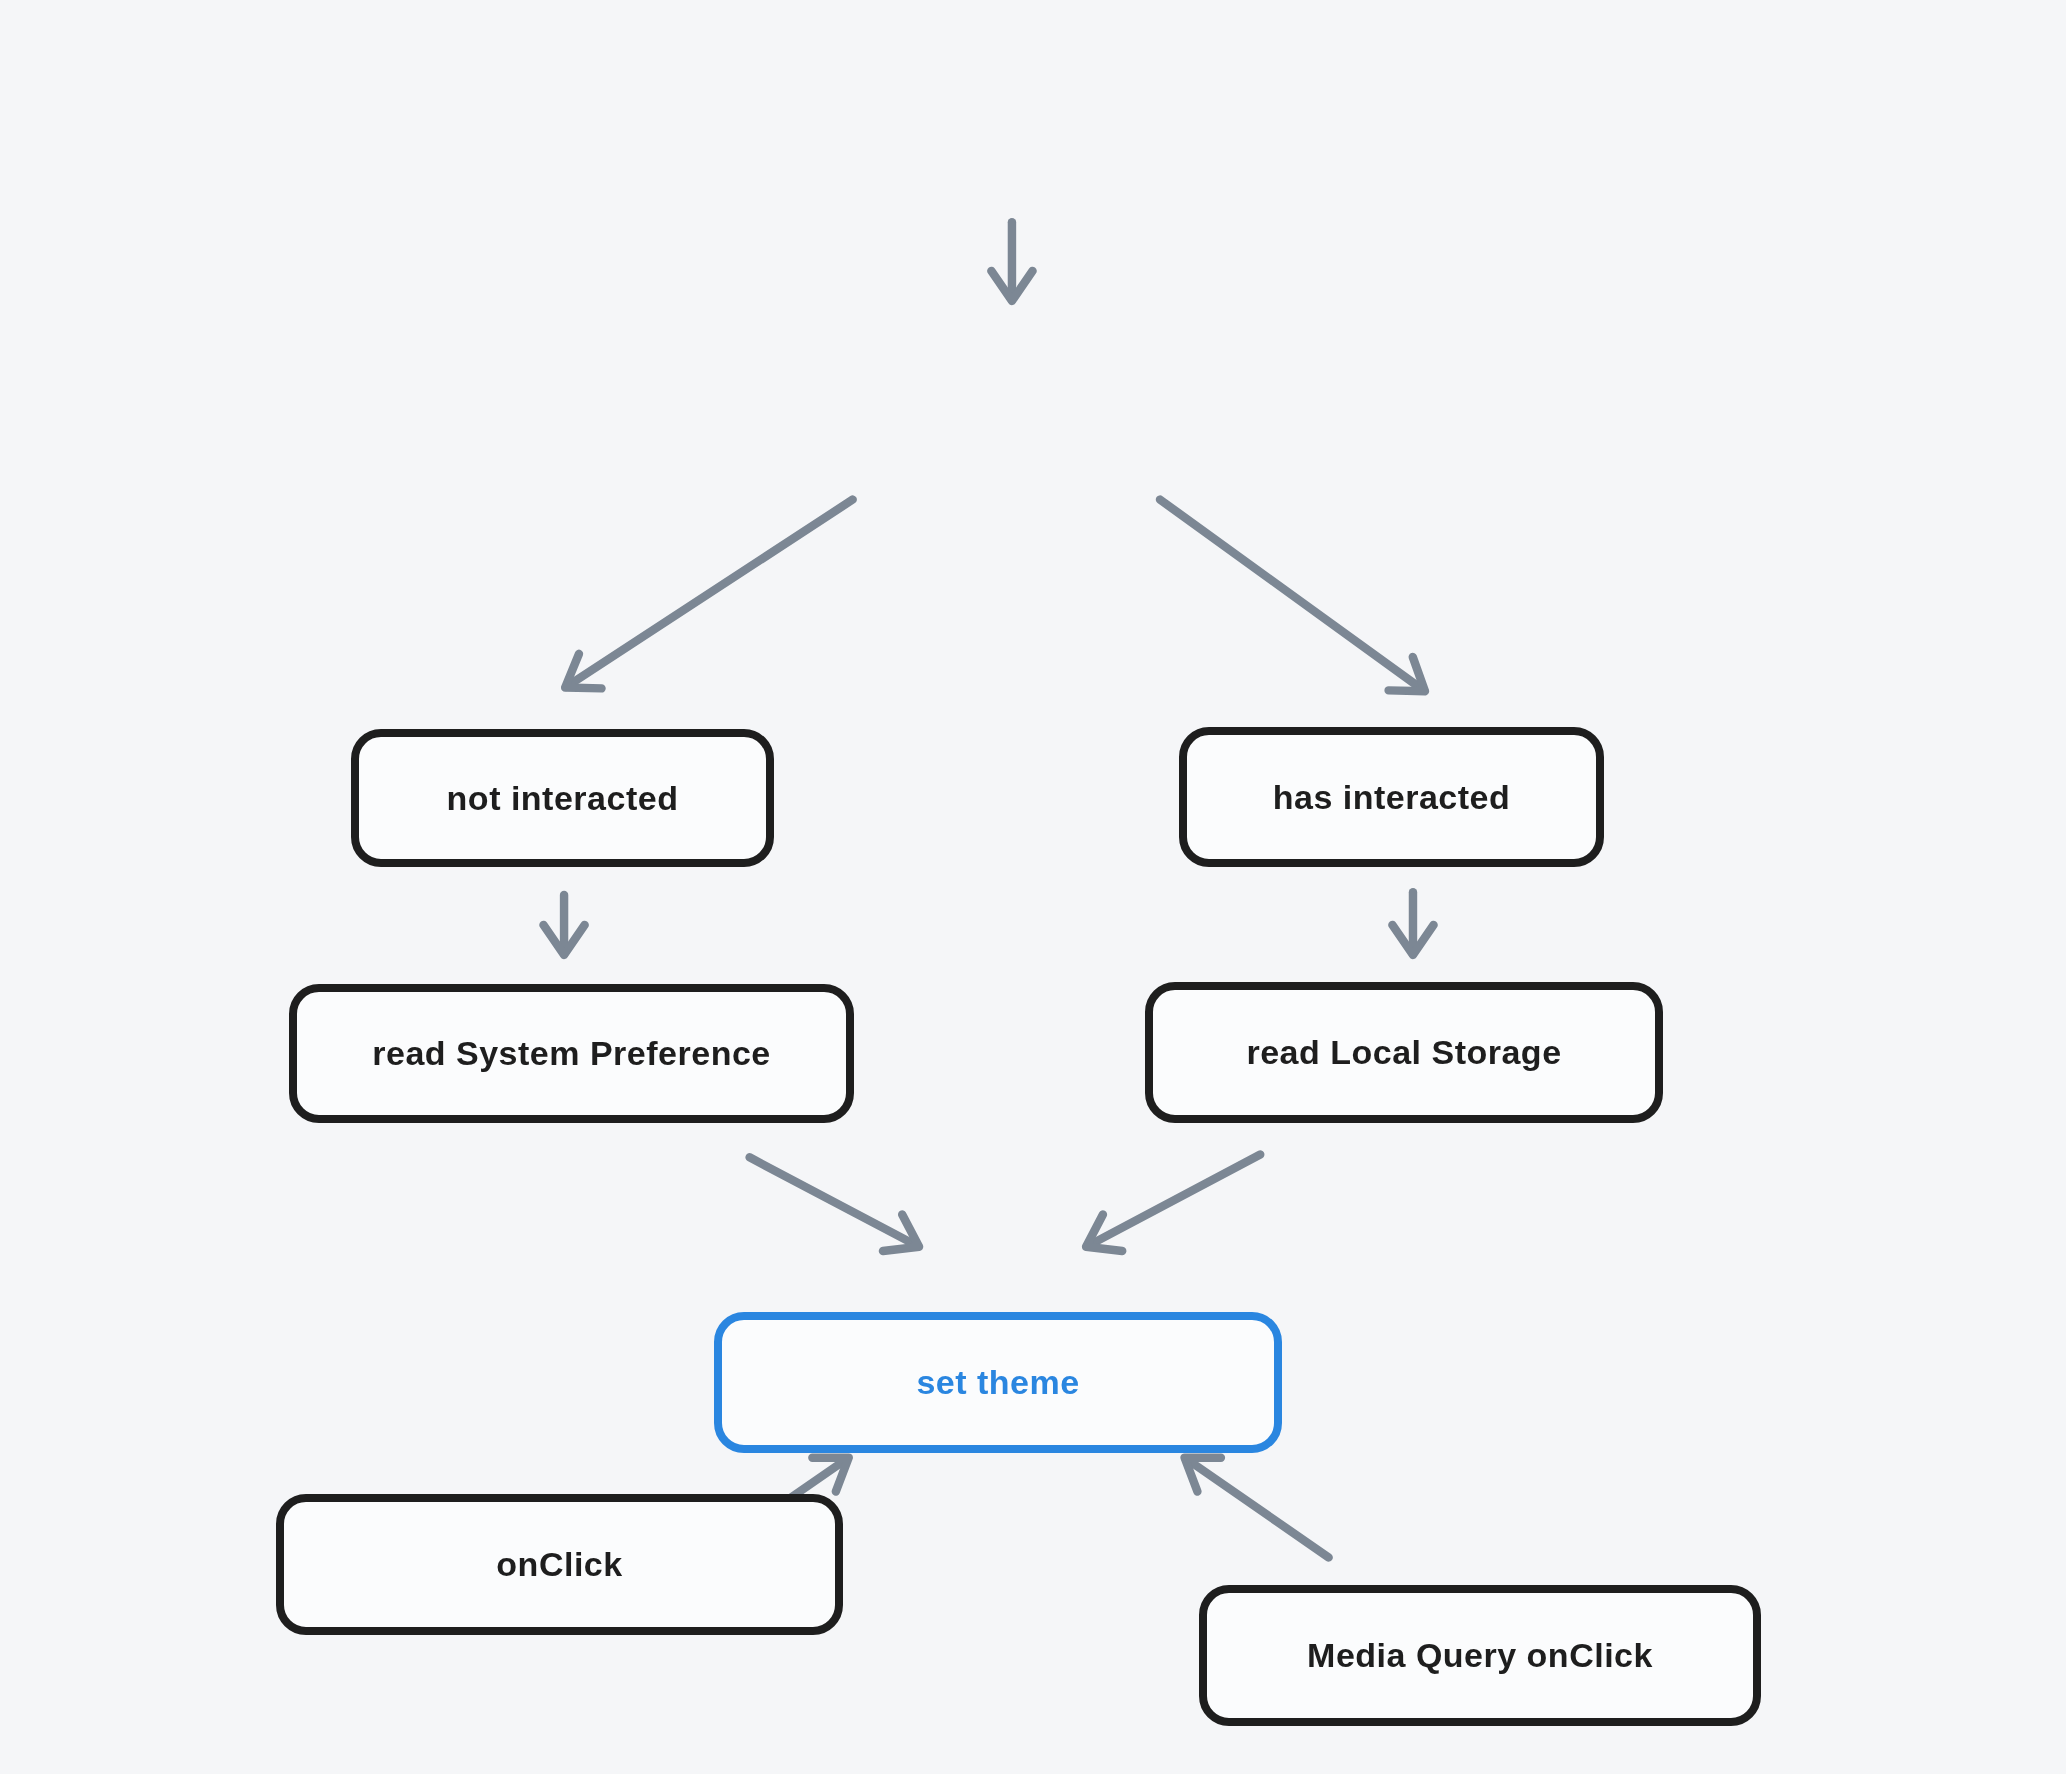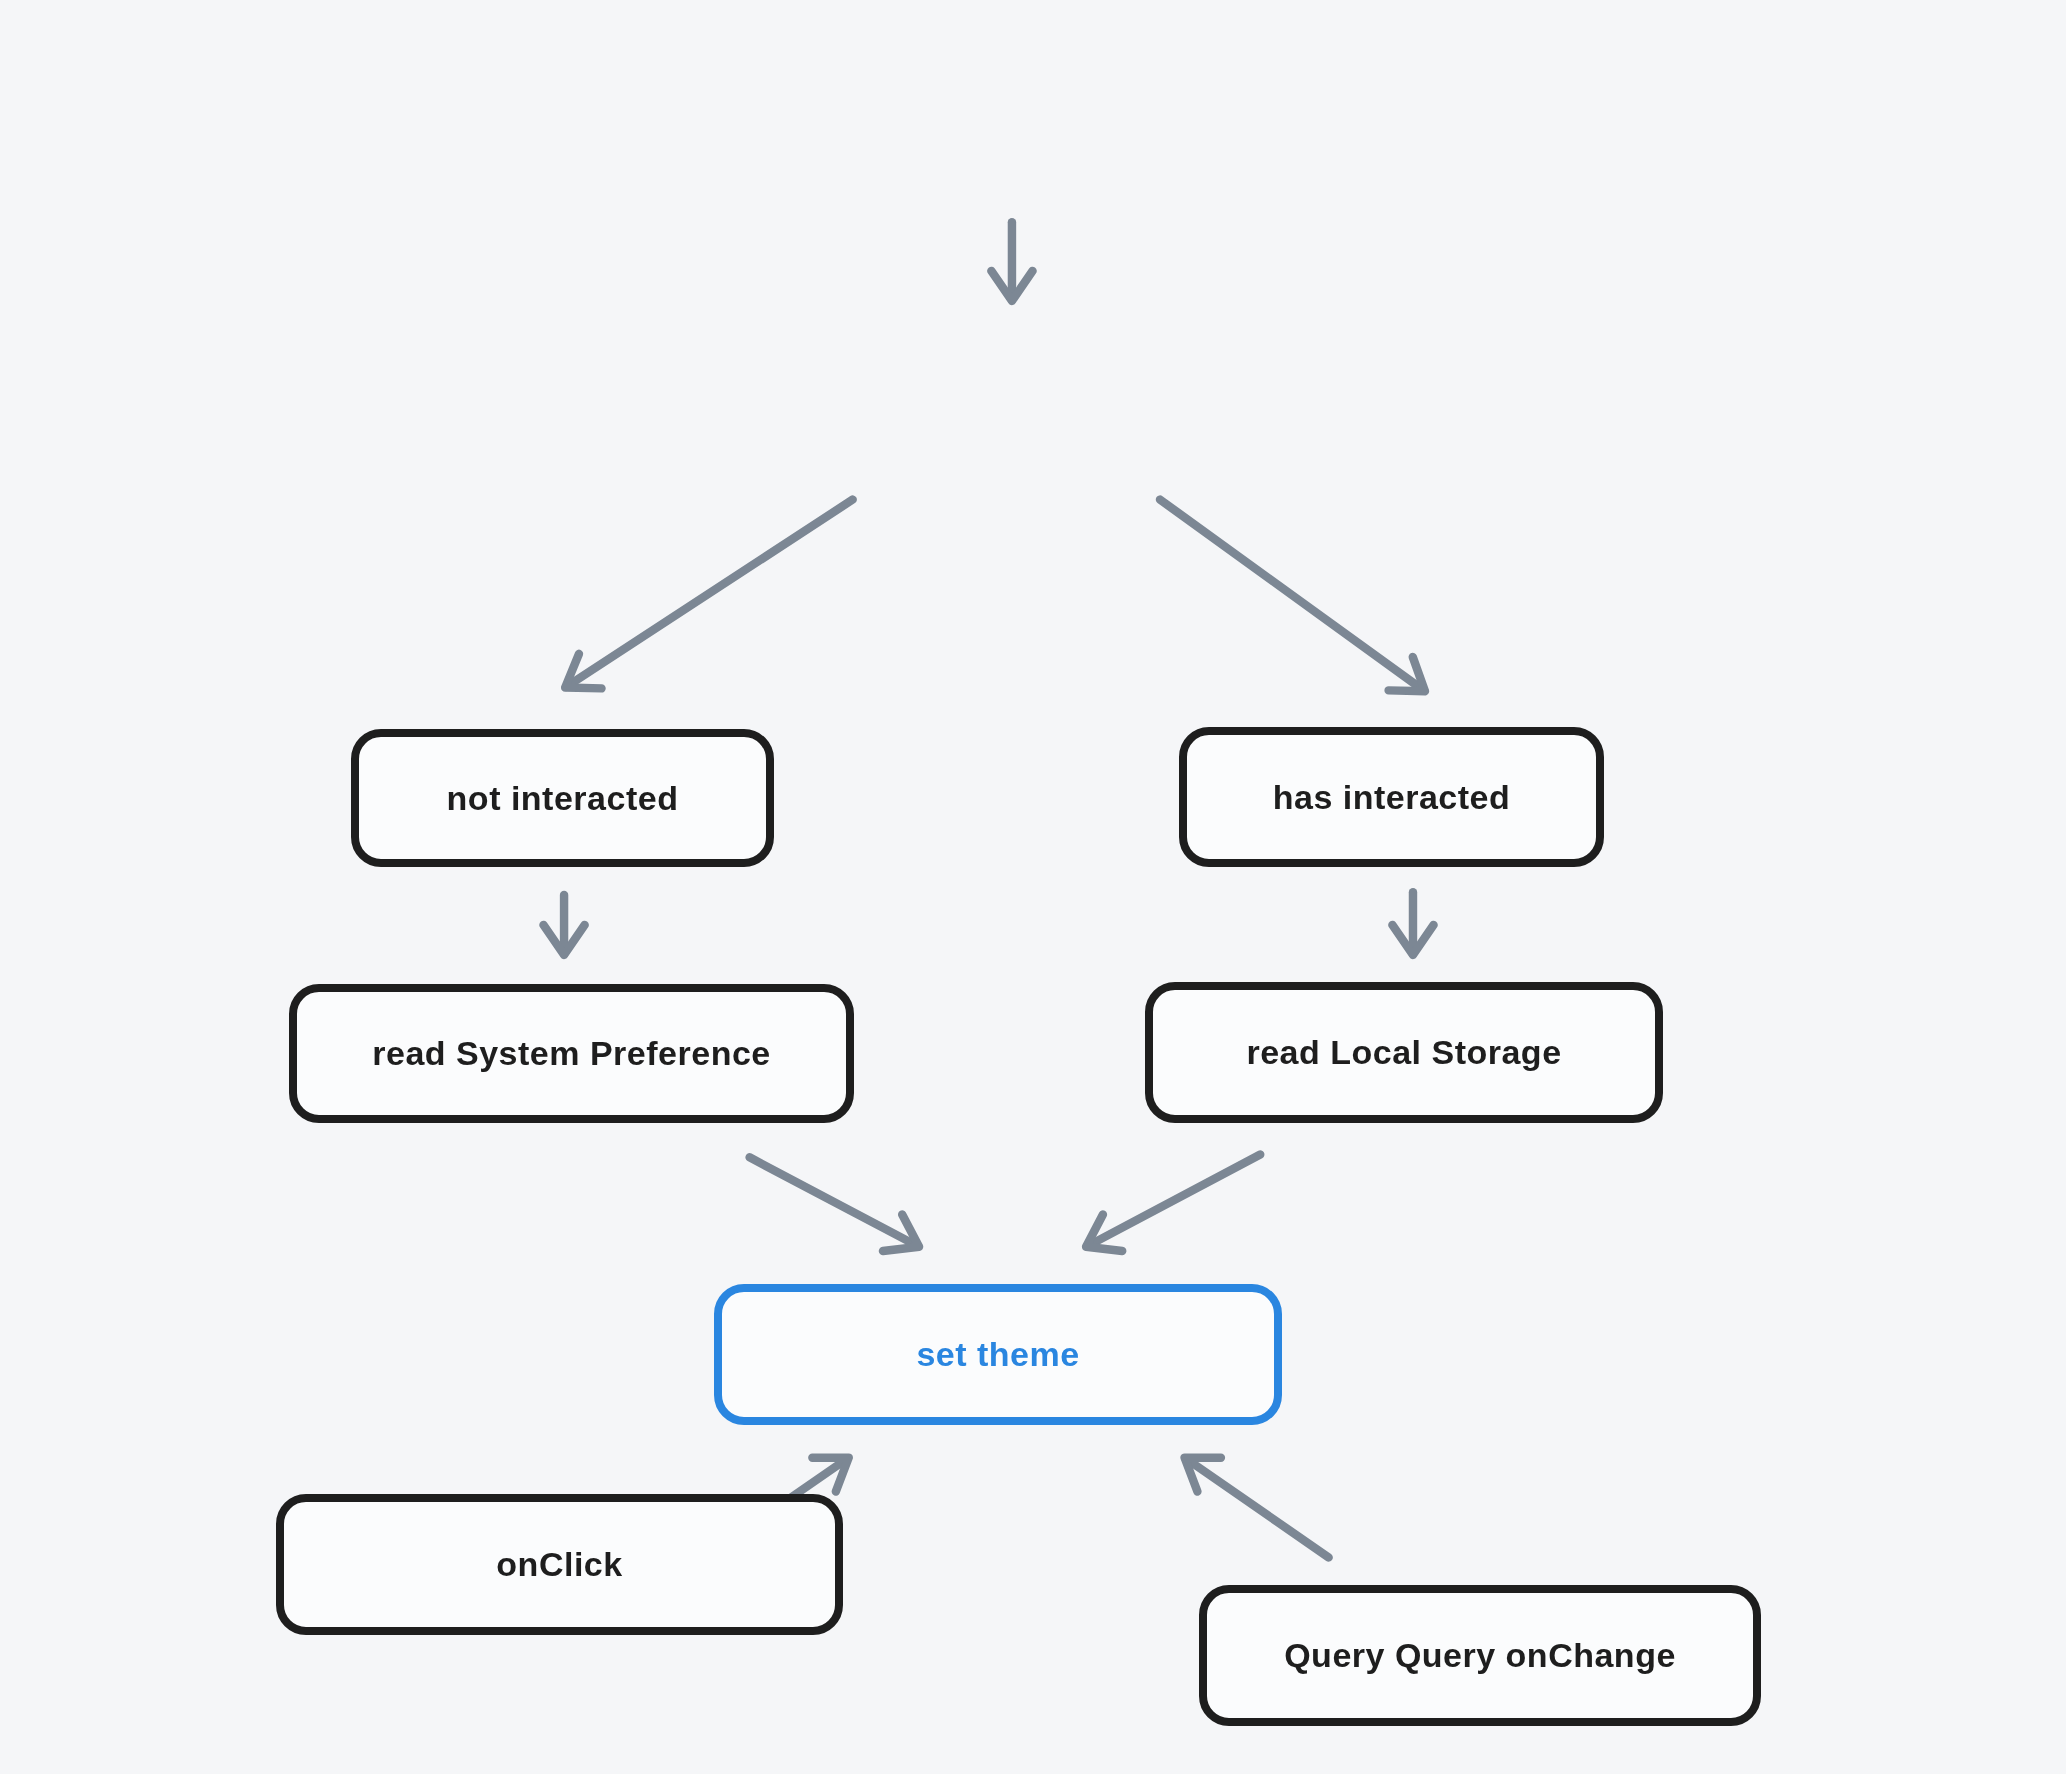--- a/index.html
+++ b/index.html
@@ -54,20 +54,21 @@
   }
   .node-label{
     font-size:34px;
     font-weight:bold;
     color:var(--node-stroke);
     letter-spacing:0.5px;
     white-space:nowrap;
   }
   .node.accent{
     border-color:var(--accent);
+    margin-top:28px;
   }
   .node.accent .node-label{
     color:var(--accent);
   }
 </style>
 </head>
 <body>
 
 <div class="canvas">
 
@@ -108,17 +109,17 @@
 
   <div class="node accent" style="left:714px;top:1284px;width:568px;height:141px">
     <span class="node-label">set theme</span>
   </div>
 
   <div class="node" style="left:276px;top:1494px;width:567px;height:141px">
     <span class="node-label">onClick</span>
   </div>
 
   <div class="node" style="left:1199px;top:1585px;width:562px;height:141px">
-    <span class="node-label">Query Query onChange</span>
+    <span class="node-label">Media Query onClick</span>
   </div>
 
 </div>
 
 
 </body></html>

